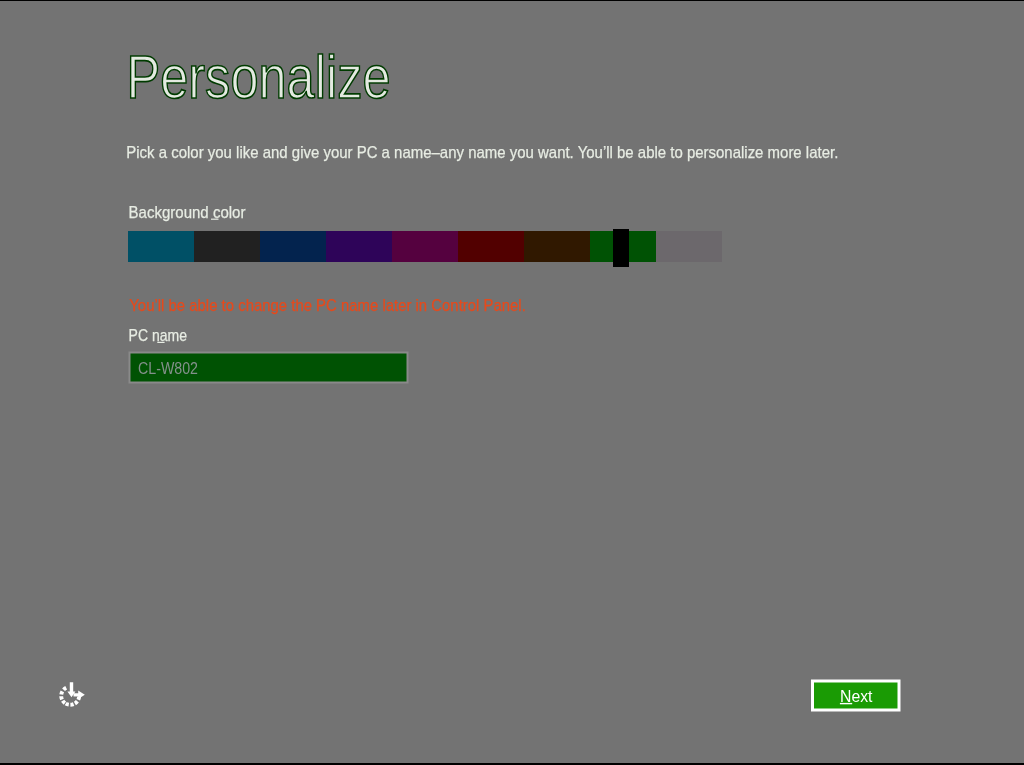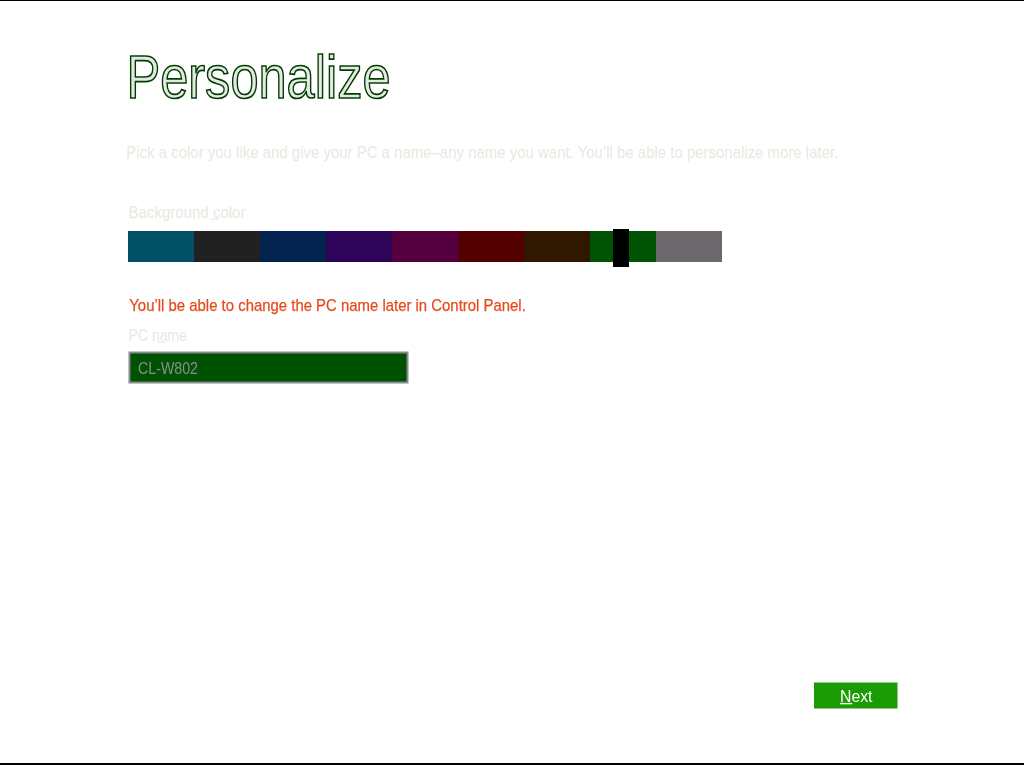--- a/index.html
+++ b/index.html
@@ -1,18 +1,18 @@
 <!DOCTYPE html>
 <html><head>
 <meta charset="utf-8">
 <style>
   html,body{margin:0;padding:0;}
   body{width:1024px;height:765px;background:#000;overflow:hidden;
        font-family:"Liberation Sans", sans-serif;}
-  #stage{position:absolute;left:0;top:1px;width:1024px;height:762px;background:#ffffff;}
+  #stage{position:absolute;left:0;top:1px;width:1024px;height:762px;background:#737373;}
   svg{position:absolute;left:0;top:-1px;transform:translateZ(0);}
 </style>
 </head>
 <body>
 <div id="stage">
 <svg width="1024" height="765" viewBox="0 0 1024 765">
 
   <text x="126.5" y="97.5" font-size="62" fill="#E4EAE1" stroke="#003B00" stroke-width="1.7" textLength="264" lengthAdjust="spacingAndGlyphs">Personalize</text>
 
   <text x="126.3" y="158.4" font-size="17" fill="#E7ECE3" stroke="#E7ECE3" stroke-width="0.25" textLength="712" lengthAdjust="spacingAndGlyphs">Pick a color you like and give your PC a name–any name you want. You’ll be able to personalize more later.</text>

